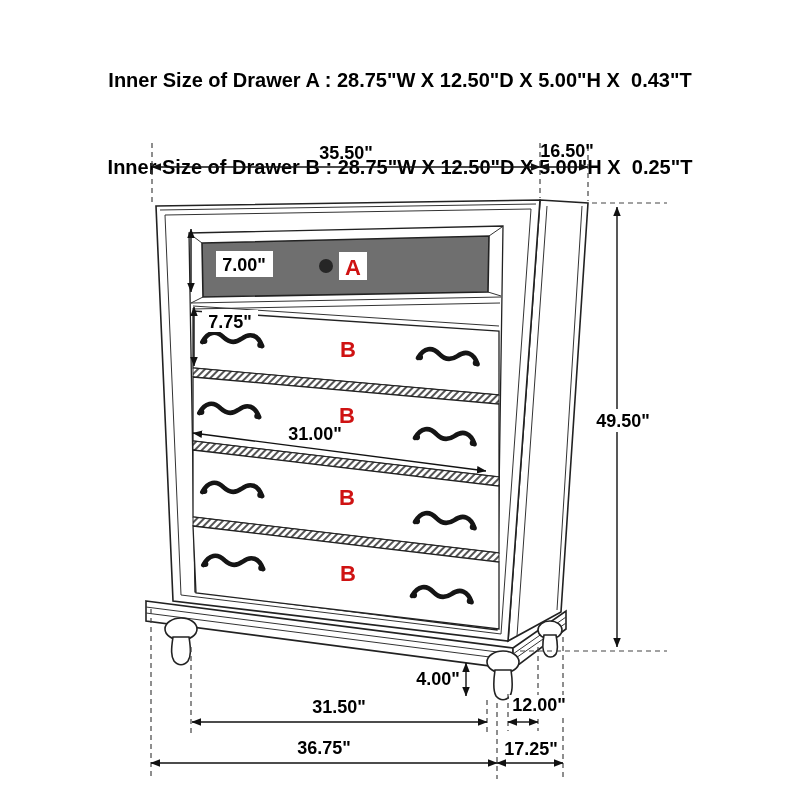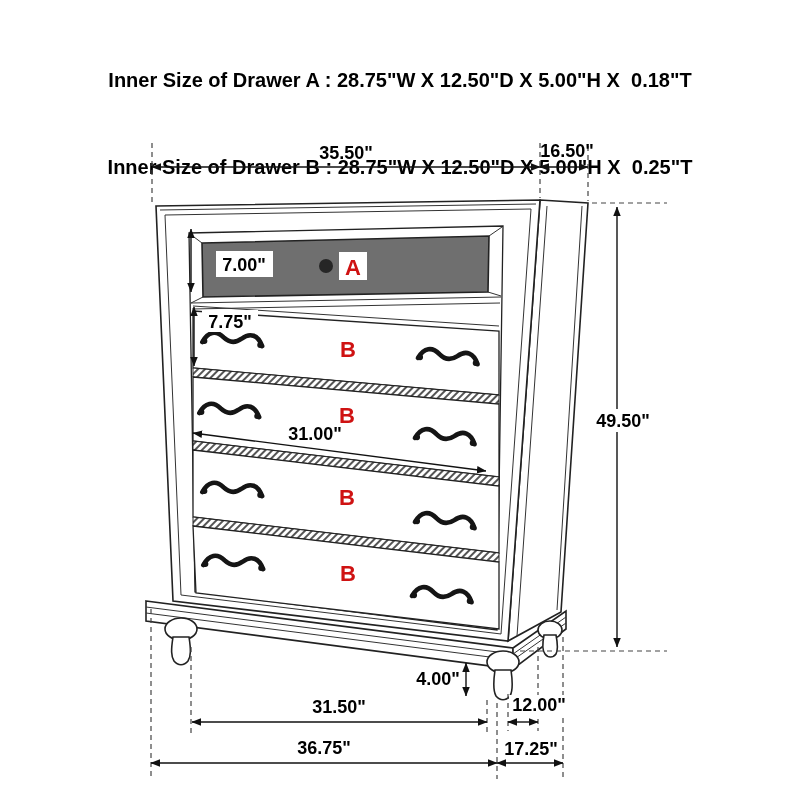--- a/index.html
+++ b/index.html
@@ -14,21 +14,21 @@
   .thin{fill:none;stroke:#333333;stroke-width:1;}
   .dim{stroke:#111111;stroke-width:1.4;fill:none;}
   .ext{stroke:#444444;stroke-width:1.2;fill:none;stroke-dasharray:5 4;}
   .lblbg{fill:#ffffff;}
 </style>
 </head>
 <body>
 
 <div id="stage">
   <div id="header">
-    <div>Inner Size of Drawer A : 28.75"W X 12.50"D X 5.00"H X  0.18"T</div>
+    <div>Inner Size of Drawer A : 28.75"W X 12.50"D X 5.00"H X  0.43"T</div>
     <div>Inner Size of Drawer B : 28.75"W X 12.50"D X 5.00"H X  0.25"T</div>
   </div>
 
   <svg width="800" height="800" viewBox="0 0 800 800">
     <defs>
       <marker id="arr" viewBox="0 0 10 8" refX="9.6" refY="4" markerWidth="9.5" markerHeight="7.6" orient="auto-start-reverse" markerUnits="userSpaceOnUse">
         <path d="M0,0 L10,4 L0,8 Z" fill="#111"></path>
       </marker>
       <pattern id="hatch" width="5" height="5" patternUnits="userSpaceOnUse" patternTransform="rotate(45)">
         <rect width="5" height="5" fill="#ffffff"></rect>

